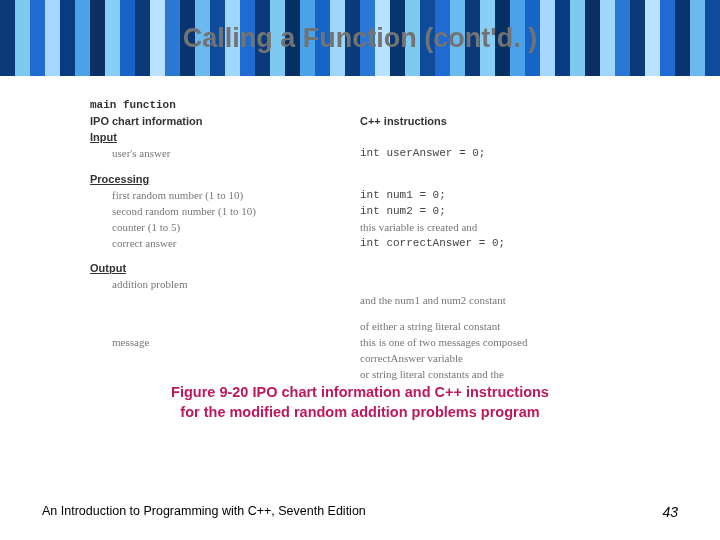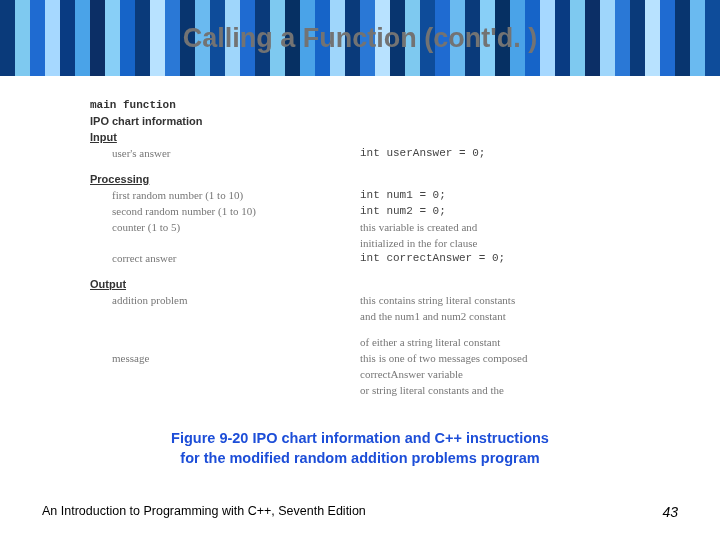--- a/index.html
+++ b/index.html
@@ -51,25 +51,24 @@
   }
   .col-right {
     flex: 1;
   }
   .mono { font-family: "Courier New", monospace; color: #444; font-size: 11px; }
   .bold { font-weight: bold; color: #333; }
   .hand { font-family: "Comic Sans MS", cursive; color: #777; font-size: 11px; }
   .indent1 { padding-left: 22px; }
   .spacer-md { height: 10px; }
   .caption {
-    margin-top: 30px;
     text-align: center;
     font-size: 14.5px;
     font-weight: bold;
-    color: #1d4ed8;
+    color: #be185d;
     line-height: 1.35;
   }
   .footer {
     position: absolute;
     bottom: 20px;
     left: 0;
     width: 100%;
     padding: 0 42px;
     display: flex;
     justify-content: space-between;
@@ -137,20 +136,21 @@
 
 <div class="content">
 
   <div class="row">
     <div class="col-left">
       <div class="mono bold">main function</div>
       <div class="bold">IPO chart information</div>
     </div>
     <div class="col-right">
       <div>&nbsp;</div>
+      <div class="bold">C++ instructions</div>
     </div>
   </div>
 
   <div class="bold" style="text-decoration:underline;">Input</div>
   <div class="row">
     <div class="col-left indent1 hand">user's answer</div>
     <div class="col-right mono">int userAnswer = 0;</div>
   </div>
 
   <div class="spacer-md"></div>
@@ -162,34 +162,29 @@
   </div>
   <div class="row">
     <div class="col-left indent1 hand">second random number (1 to 10)</div>
     <div class="col-right mono">int num2 = 0;</div>
   </div>
   <div class="row">
     <div class="col-left indent1 hand">counter (1 to 5)</div>
     <div class="col-right hand">this variable is created and</div>
   </div>
   <div class="row">
-    <div class="col-left"></div>
-    <div class="col-right hand">initialized in the for clause</div>
-  </div>
-  <div class="row">
     <div class="col-left indent1 hand">correct answer</div>
     <div class="col-right mono">int correctAnswer = 0;</div>
   </div>
 
   <div class="spacer-md"></div>
 
   <div class="bold" style="text-decoration:underline;">Output</div>
   <div class="row">
     <div class="col-left indent1 hand">addition problem</div>
-    <div class="col-right hand">this contains string literal constants</div>
   </div>
   <div class="row">
     <div class="col-left"></div>
     <div class="col-right hand">and the num1 and num2 constant</div>
   </div>
   <div class="spacer-md"></div>
   <div class="row">
     <div class="col-left"></div>
     <div class="col-right hand">of either a string literal constant</div>
   </div>

